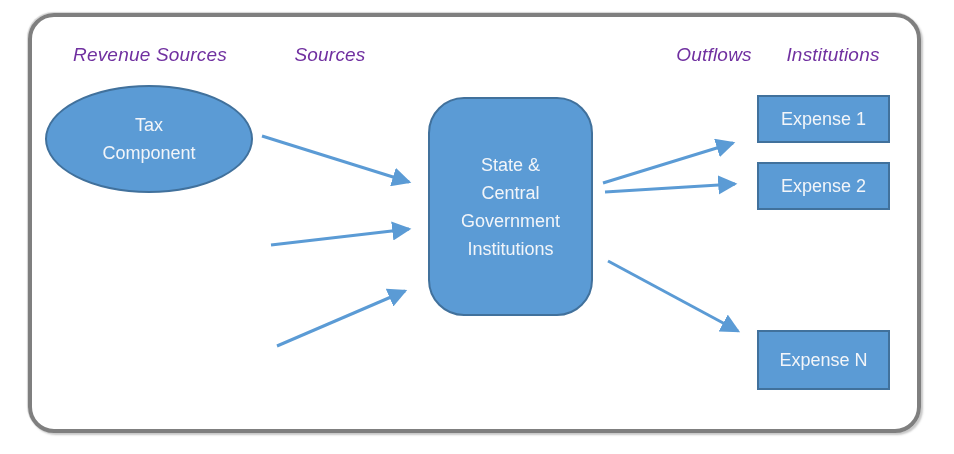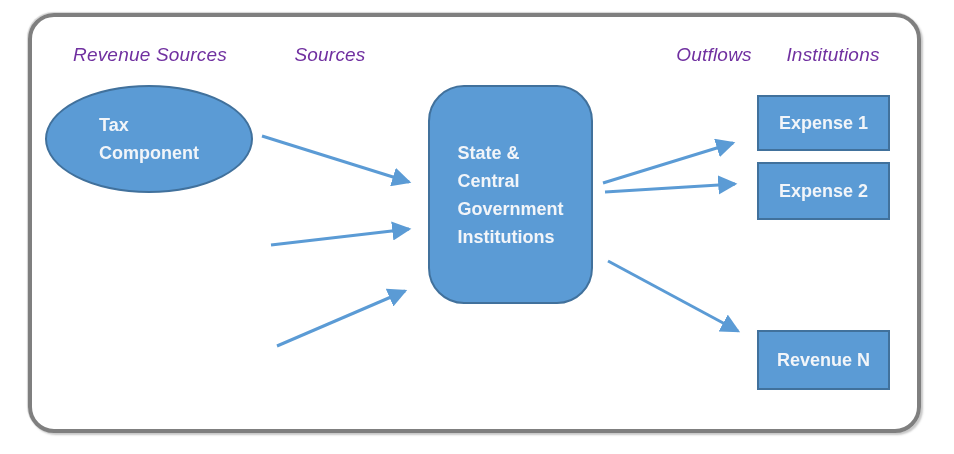--- a/index.html
+++ b/index.html
@@ -28,33 +28,33 @@
     white-space:nowrap;letter-spacing:.2px;
   }
   .h-revenue{left:150px;}
   .h-inflows{left:330px;}
   .h-outflows{left:678px;margin-left:36px;}
   .h-expenditures{left:833px;}
   .shape{
     position:absolute;box-sizing:border-box;
     background:var(--shape-fill);border:2.5px solid var(--shape-border);
     display:flex;align-items:center;justify-content:center;
-    color:var(--shape-text);text-align:left;font-weight:bold;
+    color:var(--shape-text);text-align:center;
   }
   .shape-label{white-space:pre-line;font-size:18px;line-height:28px;}
   .ellipse{border-radius:50%;}
   .el-1{left:45px;top:85px;width:208px;height:108px;}
   .el-2{left:47px;top:204px;width:204px;height:95px;}
   .el-3{left:43px;top:334px;width:210px;height:61px;}
   .center-box{
-    left:428px;top:85px;width:165px;height:219px;border-radius:36px;
+    left:428px;top:97px;width:165px;height:219px;border-radius:36px;
   }
   .expense{width:133px;border-width:2px;}
-  .ex-1{left:757px;top:95px;height:56px;}
-  .ex-2{left:757px;top:162px;height:58px;}
+  .ex-1{left:757px;top:95px;height:48px;}
+  .ex-2{left:757px;top:162px;height:48px;}
   .ex-n{left:757px;top:330px;height:60px;}
   .arrows-layer{
     position:absolute;left:0;top:0;width:954px;height:454px;
     pointer-events:none;
   }
   .arrows-layer line{stroke:var(--arrow);stroke-width:3;}
 </style>
 </head>
 <body>
 
@@ -79,21 +79,21 @@
 Institutions</span>
   </div>
 
   <div class="shape expense ex-1">
     <span class="shape-label">Expense 1</span>
   </div>
   <div class="shape expense ex-2">
     <span class="shape-label">Expense 2</span>
   </div>
   <div class="shape expense ex-n">
-    <span class="shape-label">Revenue N</span>
+    <span class="shape-label">Expense N</span>
   </div>
 
   <svg class="arrows-layer" viewBox="0 0 954 454" xmlns="http://www.w3.org/2000/svg">
     <defs>
       <marker id="arrowhead" markerWidth="7" markerHeight="6.4" refX="5.6" refY="3.2" orient="auto" markerUnits="strokeWidth">
         <path d="M0,0 L6.4,3.2 L0,6.4 Z" fill="#5b9bd5"></path>
       </marker>
     </defs>
   <line x1="262" y1="136" x2="409" y2="182" marker-end="url(#arrowhead)"></line>
       <line x1="271" y1="245" x2="409" y2="229" marker-end="url(#arrowhead)"></line>

